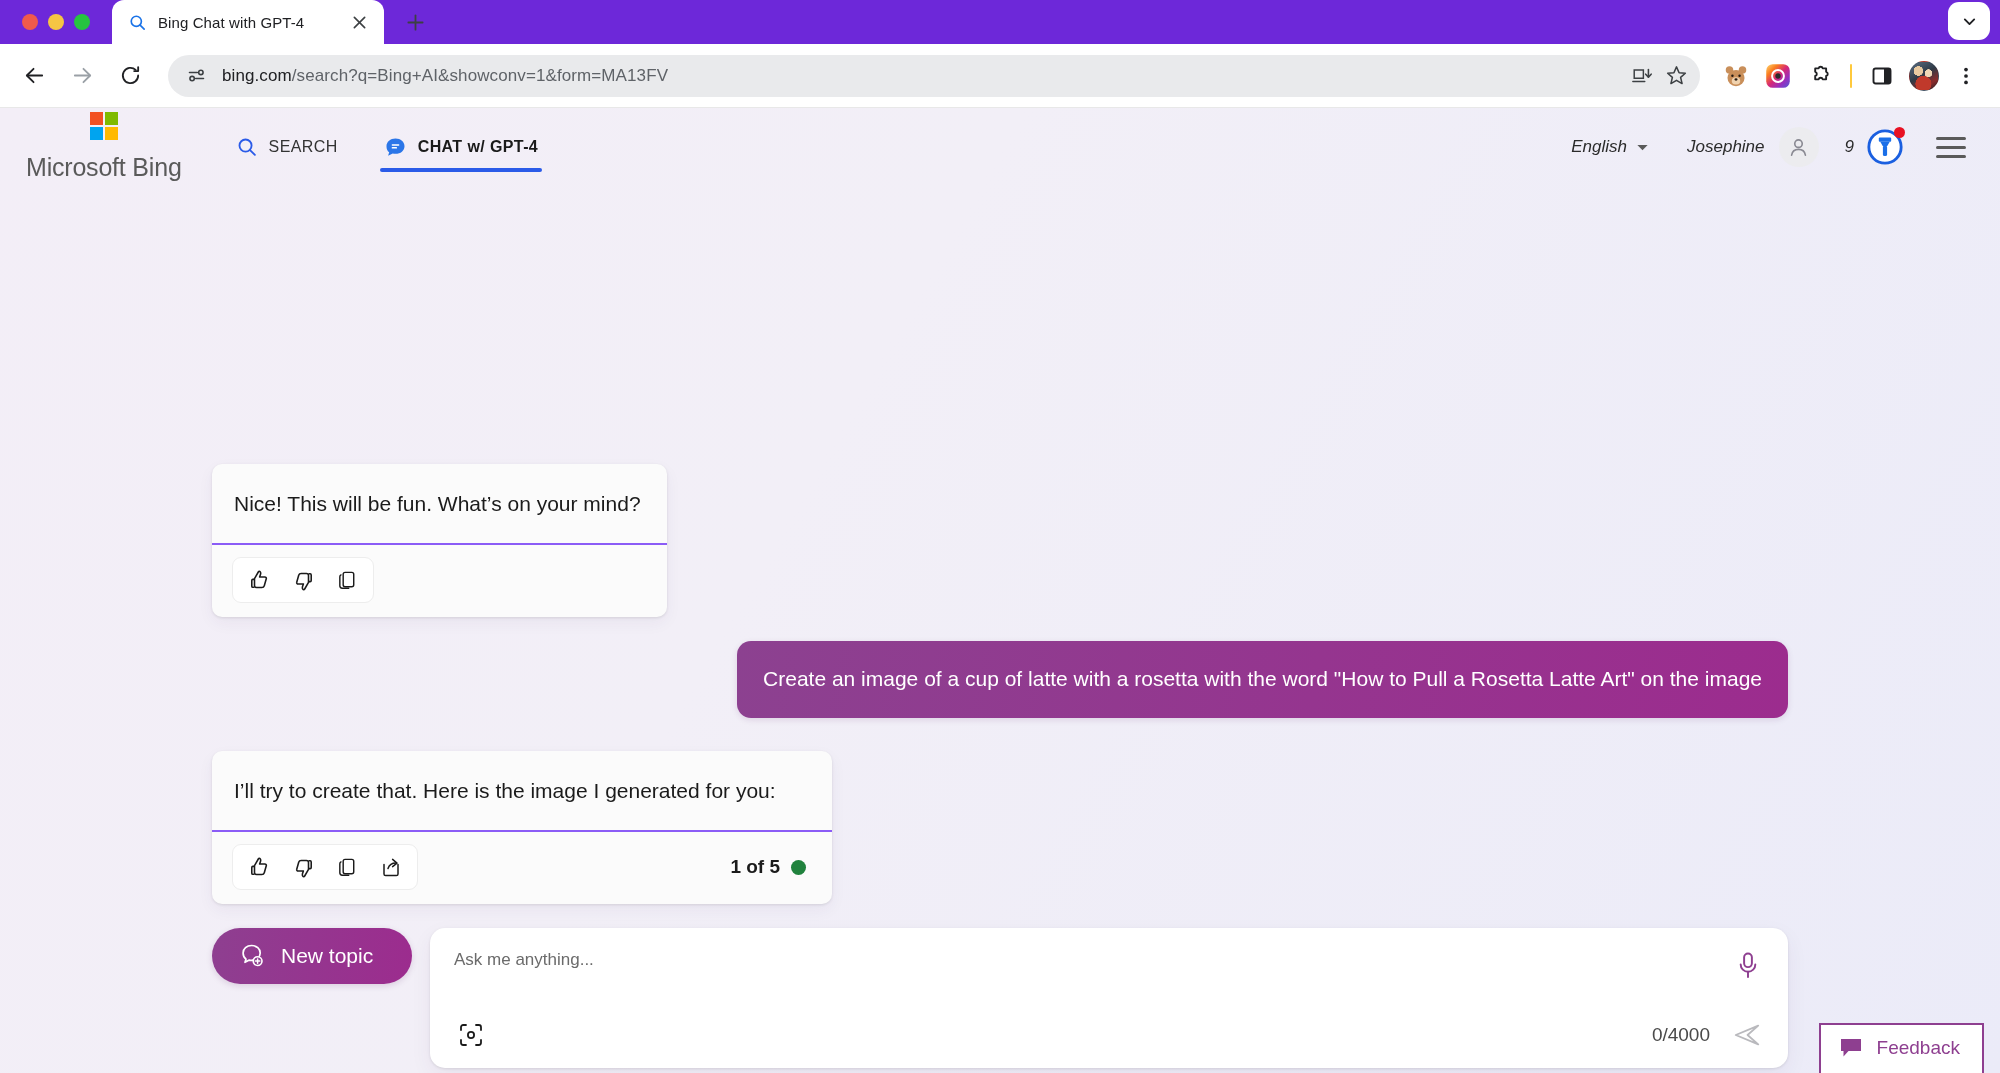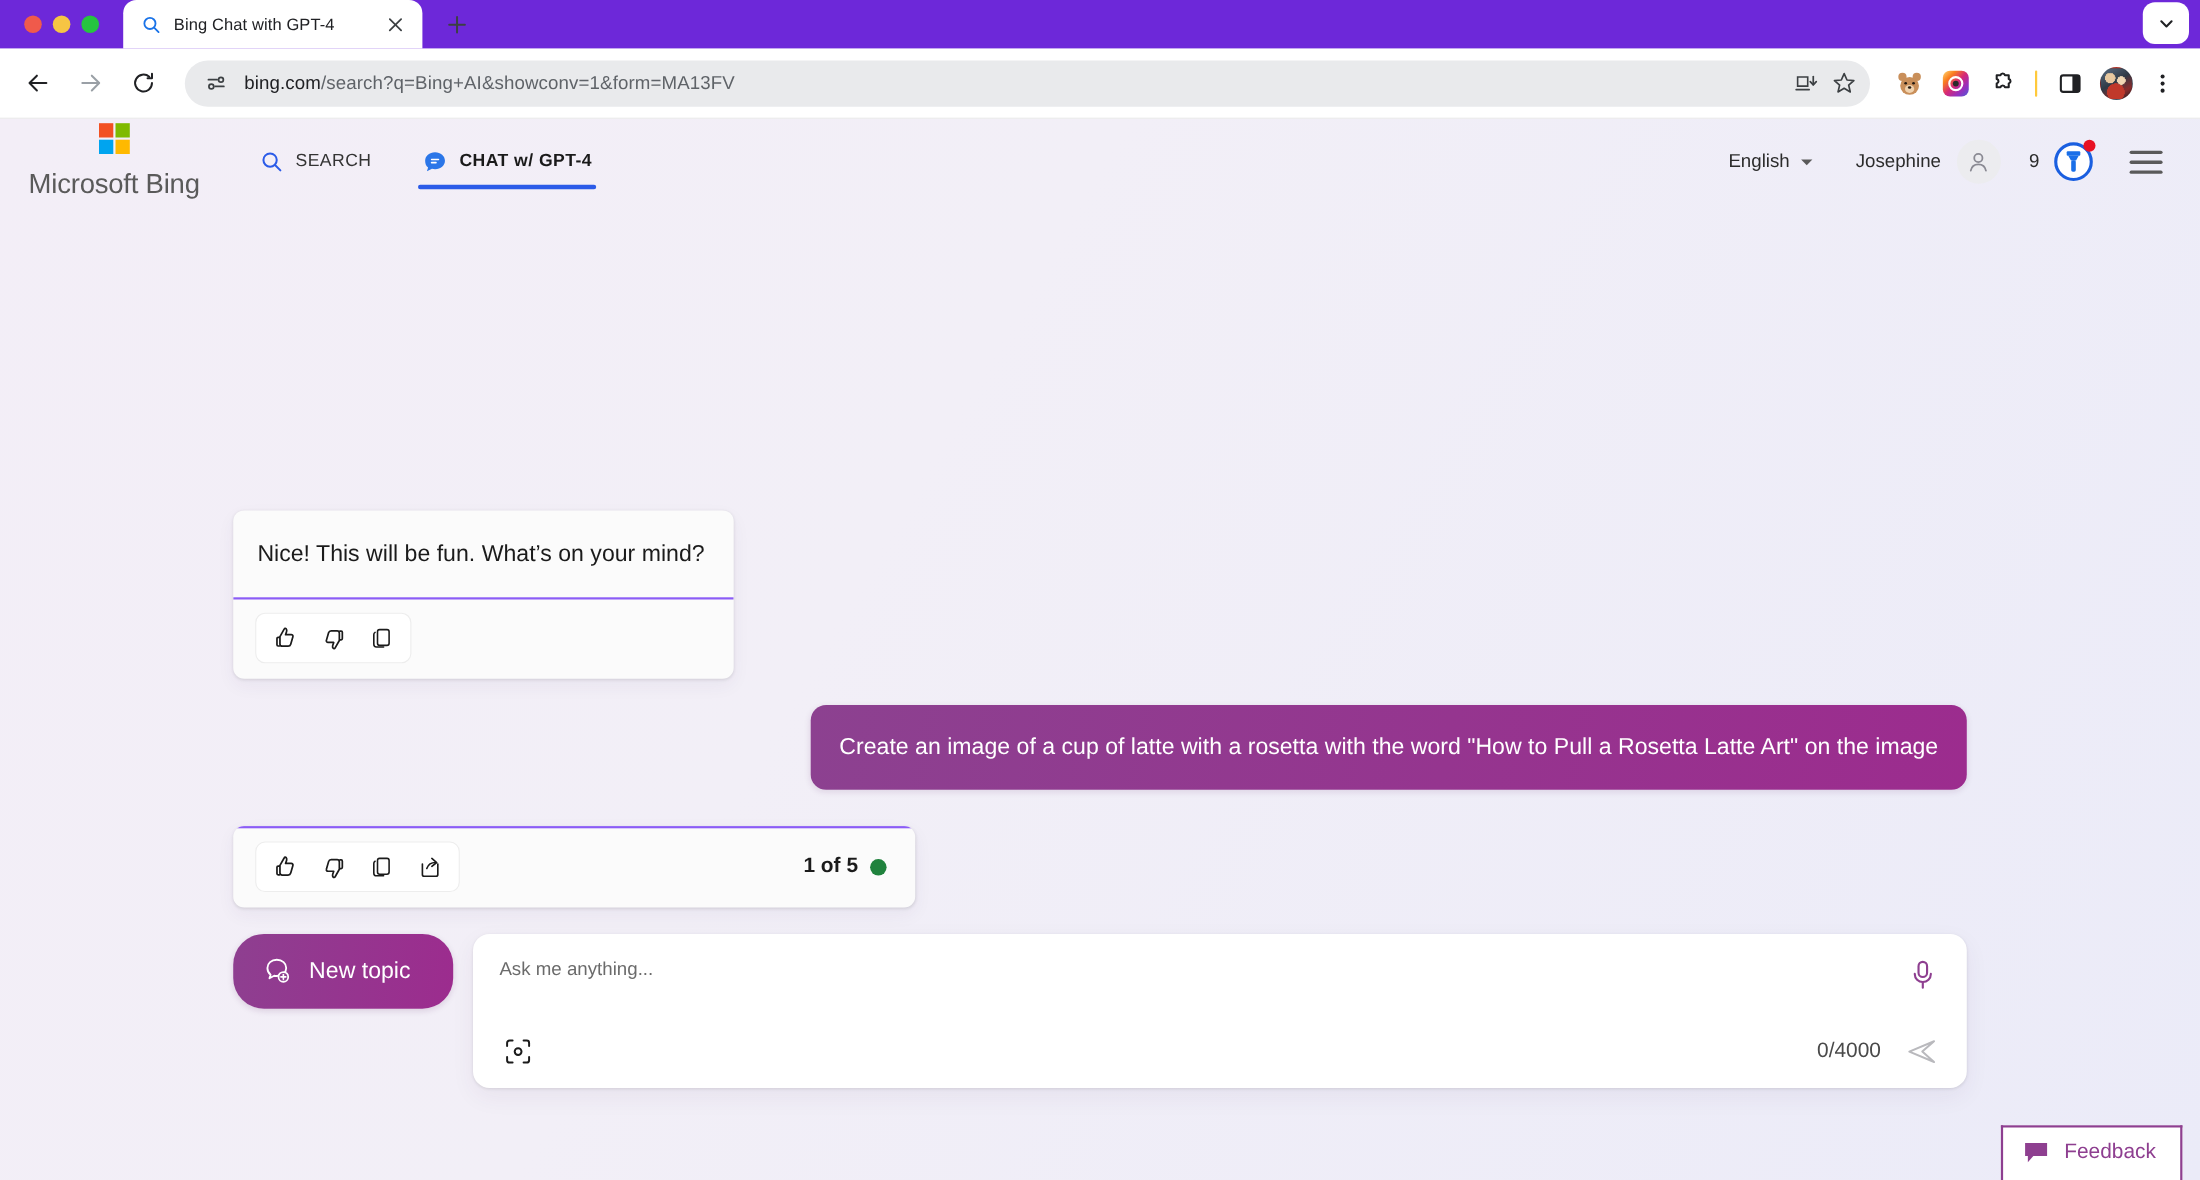--- a/index.html
+++ b/index.html
@@ -100,21 +100,21 @@
     height: 78px; padding: 0 4px; margin-right: 38px;
     position: relative; font-size: 16px; color: #333;
     letter-spacing: .4px;
   }
   .nav-item.active { font-weight: 700; color: #1a1a1a; }
   .nav-item.active::after {
     content: ""; position: absolute; left: 0; right: 0; bottom: 14px;
     height: 4px; background: #2B5BE8; border-radius: 2px;
   }
 
-  .header-right { margin-left: auto; display: flex; align-items: center; gap: 0; }
+  .header-right { margin-left: auto; display: flex; align-items: center; gap: 0; font-style: italic; }
   .lang { display: flex; align-items: center; gap: 9px; font-size: 17px; color: #2b2b2b; margin-right: 38px; }
   .user-name { font-size: 17px; color: #2b2b2b; margin-right: 14px; }
   .user-avatar {
     width: 40px; height: 40px; border-radius: 50%; background: #ECECEF;
     display: flex; align-items: center; justify-content: center; margin-right: 26px;
   }
   .rewards { display: flex; align-items: center; gap: 12px; margin-right: 32px; }
   .rewards-count { font-size: 17px; color: #2b2b2b; }
   .rewards-badge { position: relative; width: 38px; height: 38px; }
   .rewards-dot {
@@ -161,21 +161,21 @@
     border-radius: 14px;
     color: #fff; font-size: 21px; line-height: 1.42;
     padding: 23px 26px 24px 26px;
     max-width: 1082px;
     box-shadow: 0 2px 6px rgba(80,20,90,.12);
   }
 
   
   .composer { display: flex; align-items: flex-start; padding: 0 212px; margin-top: 24px; }
   .new-topic {
-    height: 68px; min-width: 200px;
+    height: 56px; min-width: 200px;
     background: linear-gradient(95deg, #8E3F90 0%, #9C2C8E 100%);
     border-radius: 28px; color: #fff;
     display: flex; align-items: center; gap: 15px;
     padding: 0 32px 0 24px; font-size: 21px;
     box-shadow: 0 2px 6px rgba(80,20,90,.15);
   }
   .input-wrap {
     flex: 1; margin-left: 18px; background: #fff;
     border-radius: 15px; position: relative;
     box-shadow: 0 1px 3px rgba(0,0,0,.10), 0 8px 22px rgba(60,30,90,.06);
@@ -452,20 +452,21 @@
           </div>
         </div>
       </div>
 
       <div class="msg-row right" style="margin-top:24px;">
         <div class="user-bubble">Create an image of a cup of latte with a rosetta with the word "How to Pull a Rosetta Latte Art" on the image</div>
       </div>
 
       <div class="msg-row left" style="margin-top:33px;">
         <div class="bot-bubble" style="min-width:620px;">
+          <div class="bot-text">I’ll try to create that. Here is the image I generated for you:</div>
           <div class="bot-foot">
             <div class="icon-group">
               <span class="icon-btn">
                 <svg width="25" height="25" viewBox="0 0 24 24" fill="none">
                   <path d="M7.2 10.3 11 3.6c.3-.6 1.2-.6 1.6-.1.5.6.7 1.5.4 2.4l-.9 2.7h5c1 0 1.7.9 1.4 1.8l-1.9 6.6c-.3 1-1.2 1.7-2.3 1.7H9.2c-1.1 0-2-.9-2-2v-6.4z" stroke="#1b1b1b" stroke-width="1.5" stroke-linejoin="round"></path>
                   <path d="M7.2 10.9H5.6c-.6 0-1 .5-1 1.1v5.4c0 .6.4 1.1 1 1.1h1.6" stroke="#1b1b1b" stroke-width="1.5" stroke-linejoin="round"></path>
                 </svg>
               </span>
               <span class="icon-btn">
                 <svg width="25" height="25" viewBox="0 0 24 24" fill="none">

